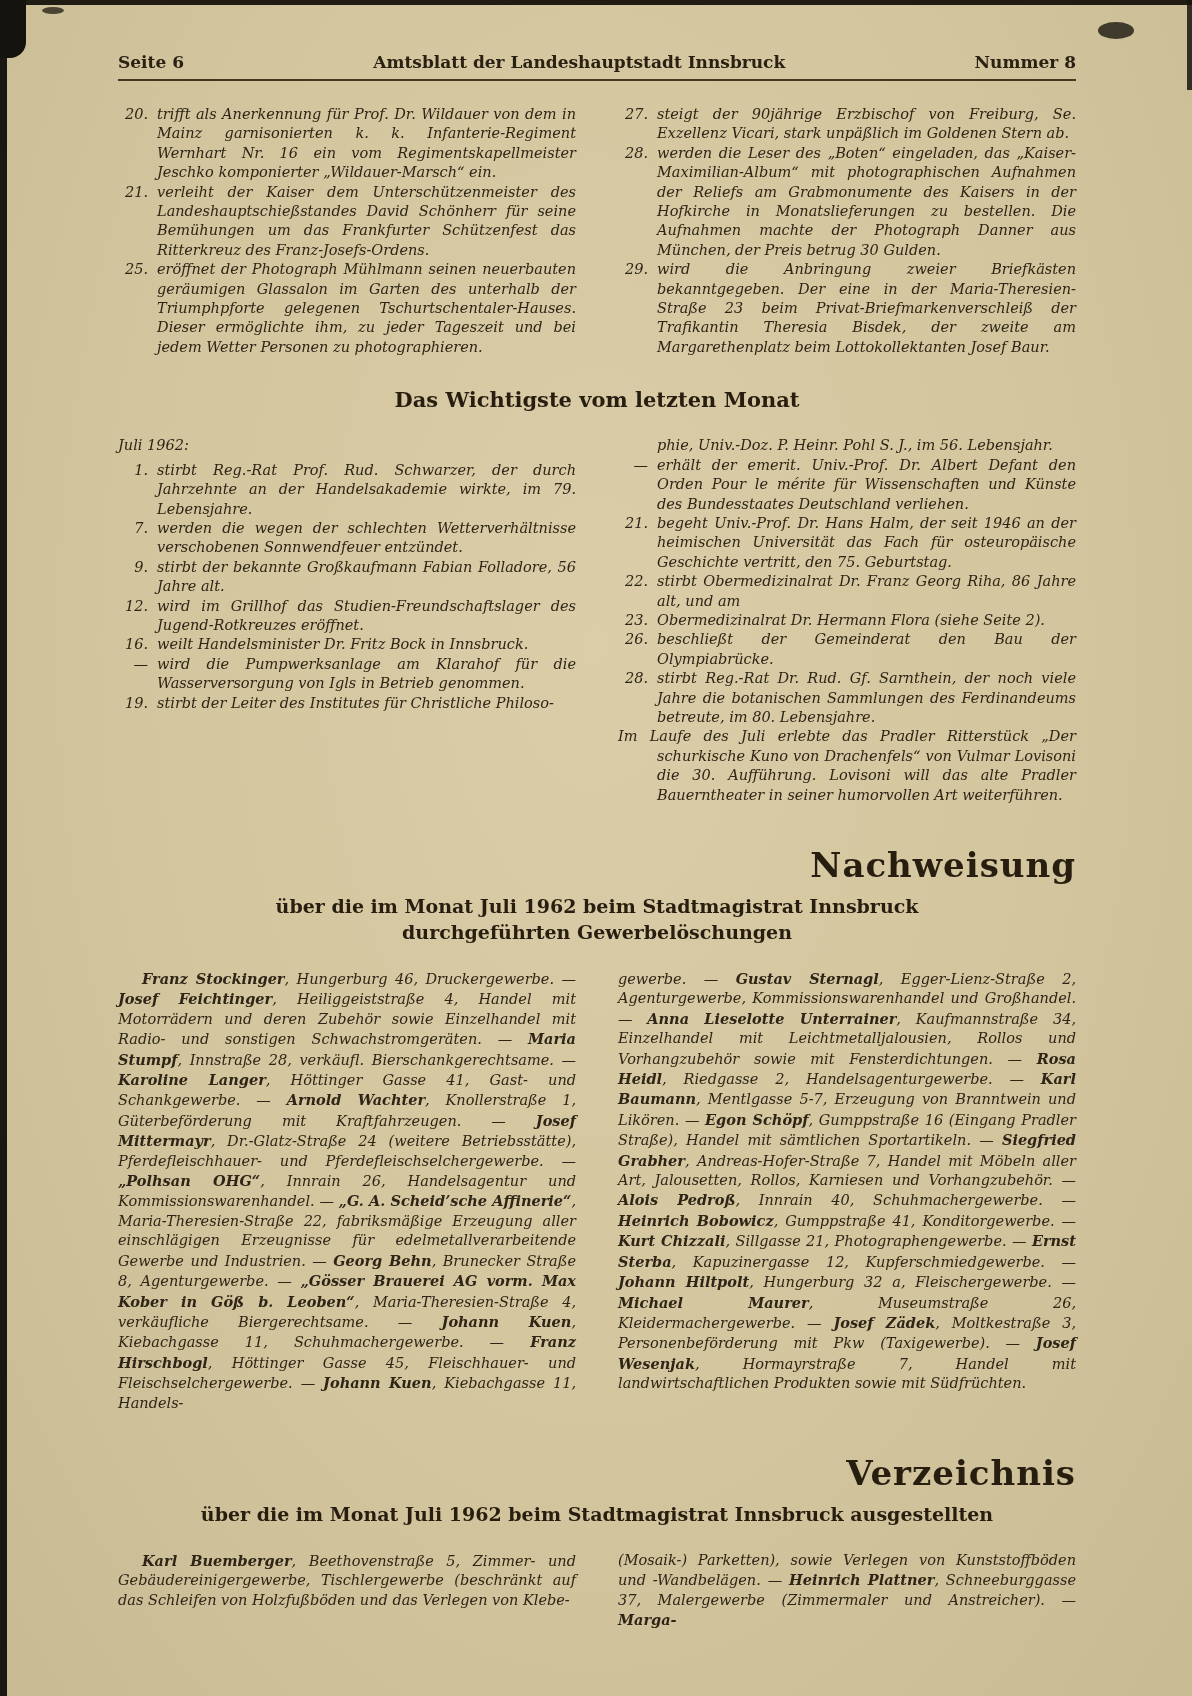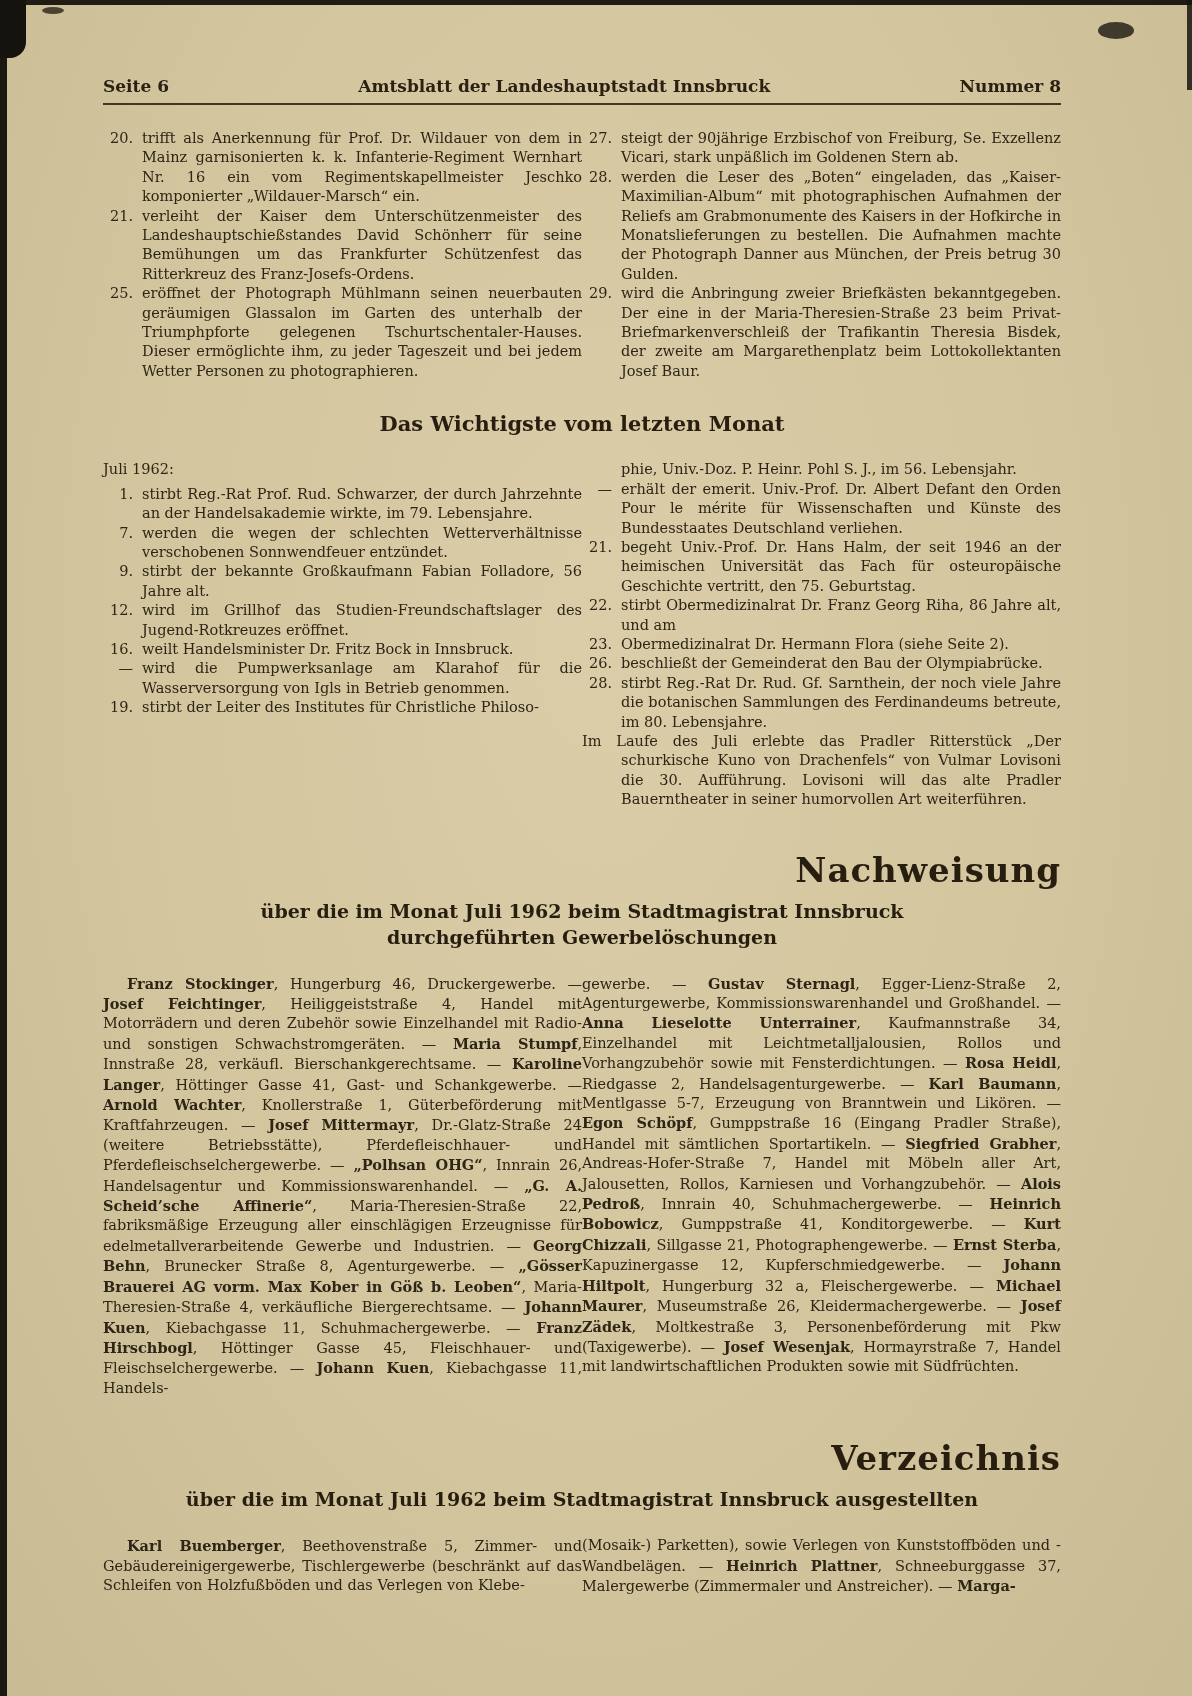--- a/index.html
+++ b/index.html
@@ -12,26 +12,26 @@
   .page{position:absolute;inset:0;
     background:radial-gradient(ellipse at 50% 38%, #dacda8 0%, #d3c59d 55%, #c8ba92 100%);}
   
   .edge-left{position:absolute;left:0;top:0;bottom:0;width:7px;background:#1b1811;}
   .edge-top{position:absolute;left:0;top:0;right:0;height:5px;background:#201c14;}
   .corner-blob{position:absolute;left:0;top:0;width:26px;height:58px;background:#15130d;border-radius:0 0 16px 0;}
   .speck-1{position:absolute;left:42px;top:7px;width:22px;height:7px;background:rgba(30,26,18,.75);border-radius:50%;}
   .blob-topright{position:absolute;left:1098px;top:22px;width:36px;height:17px;background:rgba(28,24,17,.8);border-radius:50%;}
   .edge-right-top{position:absolute;right:0;top:0;width:5px;height:90px;background:rgba(25,21,14,.85);}
 
-  .content{position:absolute;left:103px;top:52px;width:958px;margin-top:24px;}
+  .content{position:absolute;left:118px;top:52px;width:958px;}
   .masthead{display:flex;justify-content:space-between;align-items:baseline;
     font-size:17px;font-weight:bold;color:#2a2113;}
   .rule{border-top:2px solid #453621;margin-top:7px;}
 
-  .twocol{display:flex;margin-top:24px;}
+  .twocol{display:flex;gap:42px;margin-top:24px;font-style:italic;}
   .col{flex:1;font-size:14.5px;line-height:19.4px;}
   .entry{display:flex;}
   .num{flex:0 0 30px;text-align:right;margin-right:9px;white-space:nowrap;}
   .txt{flex:1;text-align:justify;}
   .entry.flush{display:block;padding-left:39px;text-indent:-39px;text-align:justify;}
   .date-label{margin-bottom:5px;}
 
   .section-heading{text-align:center;font-size:21px;font-weight:bold;margin:30px 0 14px;color:#271e10;}
   .big-heading{text-align:right;font-size:34px;font-weight:bold;margin:40px 0 8px;letter-spacing:1px;color:#271e10;}
   .subheading{text-align:center;font-size:19px;font-weight:bold;line-height:26px;margin-bottom:14px;color:#271e10;}

